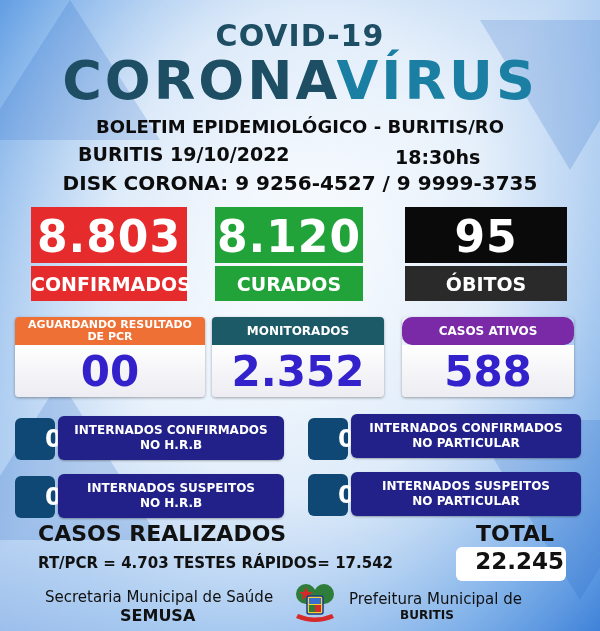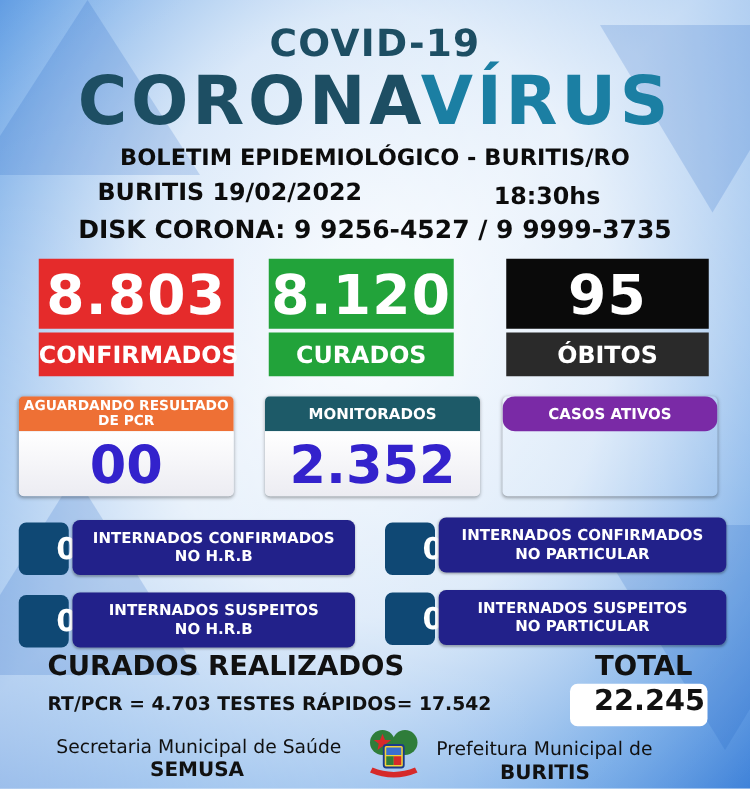--- a/index.html
+++ b/index.html
@@ -19,54 +19,54 @@
   .t-corona .b { color:#1b7fa3; }
   .t-boletim { left:0; top:116px; width:600px; font-size:18px; font-weight:bold; color:#0c0c0c; }
   .t-date { left:78px; top:143px; font-size:19px; font-weight:bold; color:#0c0c0c; }
   .t-time { left:395px; top:146px; font-size:19px; font-weight:bold; color:#0c0c0c; }
   .t-disk { left:0; top:171px; width:600px; font-size:20px; font-weight:bold; color:#0c0c0c; }
 
   .bigcard { position:absolute; top:207px; width:156px; height:96px; }
   .bigcard .num { height:56px; line-height:60px; font-size:44px; font-weight:bold; color:#fff; text-align:center; letter-spacing:1px; }
   .bigcard .lbl { margin-top:3px; height:35px; line-height:36px; font-size:19px; font-weight:bold; color:#fff; text-align:center; }
 
-  .midcard { position:absolute; top:317px; width:172px; height:80px; border-radius:4px; overflow:hidden; box-shadow:0 1px 3px rgba(0,0,0,0.35); }
+  .midcard { position:absolute; top:317px; width:190px; height:80px; border-radius:4px; overflow:hidden; box-shadow:0 1px 3px rgba(0,0,0,0.35); }
   .midcard .hd { height:28px; color:#fff; font-weight:bold; text-align:center; font-size:12px; display:flex; align-items:center; justify-content:center; line-height:12px; }
   .midcard .bd { height:52px; background:linear-gradient(#ffffff,#ececf2); color:#3322cc; font-weight:bold; font-size:42px; text-align:center; line-height:54px; }
 
   .intn { position:absolute; width:40px; height:42px; background:#0f4874; border-radius:6px; color:#fff; font-weight:bold; font-size:24px; text-align:center; line-height:42px;padding-left:30px; }
   .intl { position:absolute; height:44px; background:#22218a; border-radius:6px; color:#fff; font-weight:bold; font-size:12px; text-align:center; display:flex; flex-direction:column; justify-content:center; line-height:15px; box-shadow:0 1px 2px rgba(0,0,0,0.3); }
 
   .t-testes { left:38px; top:521px; font-size:22px; font-weight:bold; color:#111; }
   .t-total { left:476px; top:521px; font-size:22px; font-weight:bold; color:#111; }
   .t-rt { left:38px; top:554px; font-size:15px; font-weight:bold; color:#111; }
   .totalbox { left:456px; top:547px; width:110px; height:34px; background:#fff; border-radius:6px; }
   .t-totalval { left:456px; top:548px; width:108px; font-size:23px; font-weight:bold; color:#111; text-align:right; }
   .t-sec { left:45px; top:588px; font-size:15px; color:#111; }
   .t-semusa { left:120px; top:606px; font-size:16px; font-weight:bold; color:#111; }
   .t-pref { left:349px; top:590px; font-size:15px; color:#111; }
-  .t-buritis { left:400px; top:608px; font-size:16px; font-weight:bold; color:#111; }
+  .t-buritis { left:400px; top:608px; font-size:12px; font-weight:bold; color:#111; }
   .crest { left:292px; top:580px; width:46px; height:46px; }
 </style>
 </head>
 <body>
 
 <div id="root">
 
   <div class="tri" style="left:-20px;top:0;border-left:90px solid transparent;border-right:90px solid transparent;border-bottom:140px solid #1d5fc0;"></div>
   <div class="tri" style="left:480px;top:20px;border-left:90px solid transparent;border-right:90px solid transparent;border-top:150px solid #1d5fc0;"></div>
   <div class="tri" style="left:-40px;top:380px;border-left:100px solid transparent;border-right:100px solid transparent;border-bottom:160px solid #1d5fc0;"></div>
   <div class="tri" style="left:470px;top:420px;border-left:110px solid transparent;border-right:110px solid transparent;border-top:180px solid #1d5fc0;"></div>
 
   <div class="abs center t-covid">COVID-19</div>
   <div class="abs center t-boletim">BOLETIM EPIDEMIOLÓGICO - BURITIS/RO</div>
   <div class="abs center t-corona">
     <span class="a">CORONA</span><span class="b">VÍRUS</span>
   </div>
-  <div class="abs t-date">BURITIS 19/02/2022</div>
+  <div class="abs t-date">BURITIS 19/10/2022</div>
   <div class="abs t-time">18:30hs</div>
   <div class="abs center t-disk">DISK CORONA: 9 9256-4527 / 9 9999-3735</div>
 
   <div class="bigcard" style="left:31px;">
     <div class="num" style="background:#e52b2b;">8.803</div>
     <div class="lbl" style="background:#e52b2b;">CONFIRMADOS</div>
   </div>
   <div class="bigcard" style="left:215px;width:148px;">
     <div class="num" style="background:#22a33a;">8.120</div>
     <div class="lbl" style="background:#22a33a;">CURADOS</div>
@@ -86,20 +86,21 @@
   <div class="midcard" style="left:212px;width:172px;">
     <div class="hd" style="background:#1d5a68;">
       <span>MONITORADOS</span>
     </div>
     <div class="bd">2.352</div>
   </div>
   <div class="midcard" style="left:402px;width:172px;">
     <div class="hd" style="background:#7a2aa6;border-radius:10px;">
       <span>CASOS ATIVOS</span>
     </div>
+    <div class="bd">588</div>
   </div>
 
   <div class="intn" style="left:15px;top:418px;">01</div>
   <div class="intl" style="left:58px;top:416px;width:226px;">
     <span>INTERNADOS CONFIRMADOS</span>
     <span>NO H.R.B</span>
   </div>
   <div class="intn" style="left:308px;top:418px;">00</div>
   <div class="intl" style="left:351px;top:414px;width:230px;">
     <span>INTERNADOS CONFIRMADOS</span>
@@ -109,21 +110,21 @@
   <div class="intl" style="left:58px;top:474px;width:226px;">
     <span>INTERNADOS SUSPEITOS</span>
     <span>NO H.R.B</span>
   </div>
   <div class="intn" style="left:308px;top:474px;">00</div>
   <div class="intl" style="left:351px;top:472px;width:230px;">
     <span>INTERNADOS SUSPEITOS</span>
     <span>NO PARTICULAR</span>
   </div>
 
-  <div class="abs t-testes">CURADOS REALIZADOS</div>
+  <div class="abs t-testes">CASOS REALIZADOS</div>
   <div class="abs t-total">TOTAL</div>
   <div class="abs totalbox"></div>
   <div class="abs t-rt">RT/PCR = 4.703  TESTES RÁPIDOS= 17.542</div>
   <div class="abs t-totalval">22.245</div>
 
   <div class="abs t-sec">Secretaria Municipal de Saúde</div>
   <div class="abs t-semusa">SEMUSA</div>
   <svg class="abs crest" viewBox="0 0 46 46">
     <circle cx="14" cy="14" r="10" fill="#2f7d3a"></circle>
     <circle cx="32" cy="14" r="10" fill="#2f7d3a"></circle>

